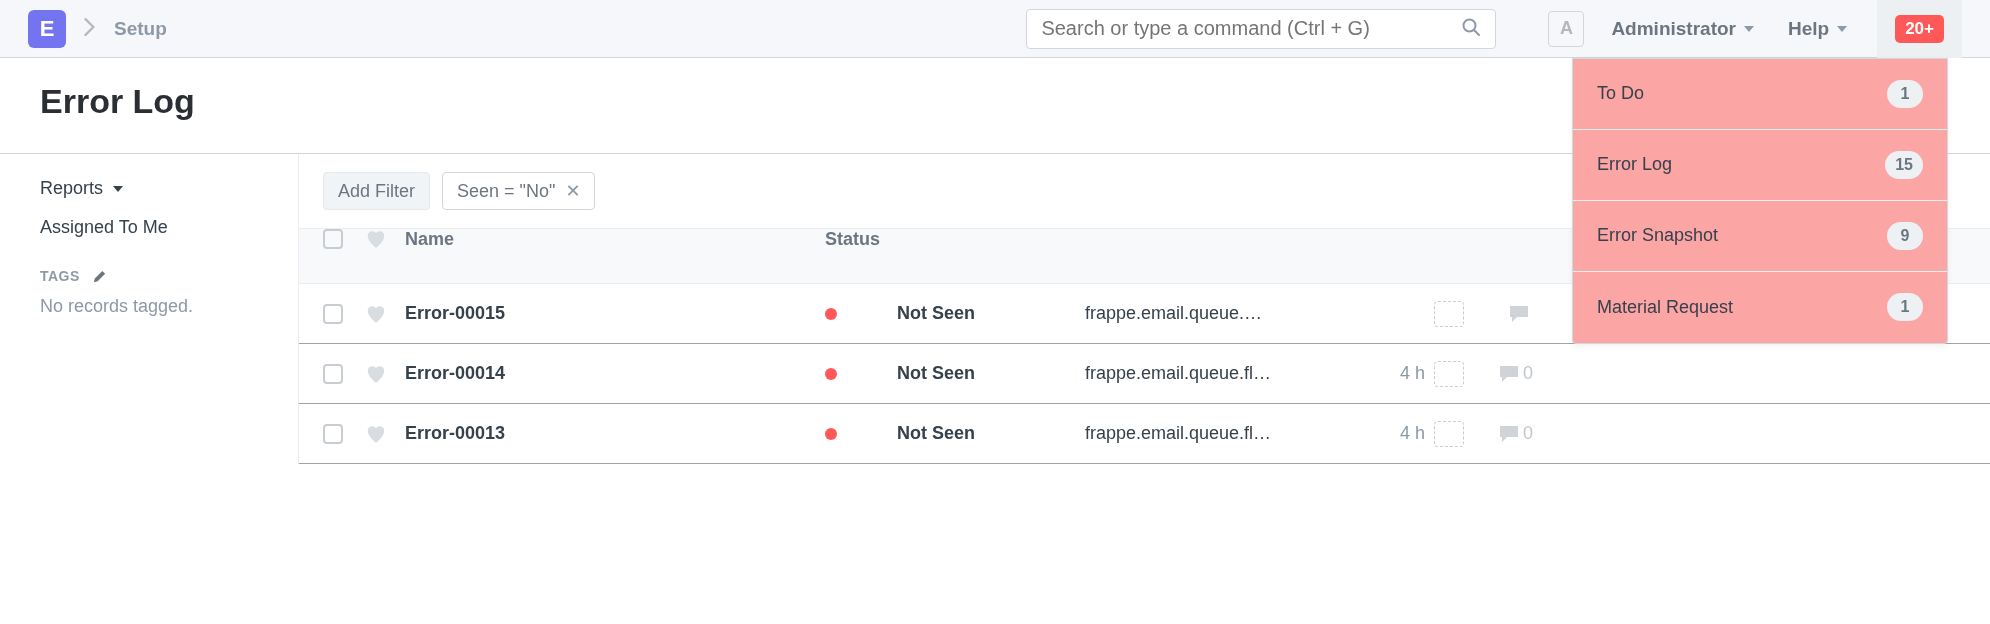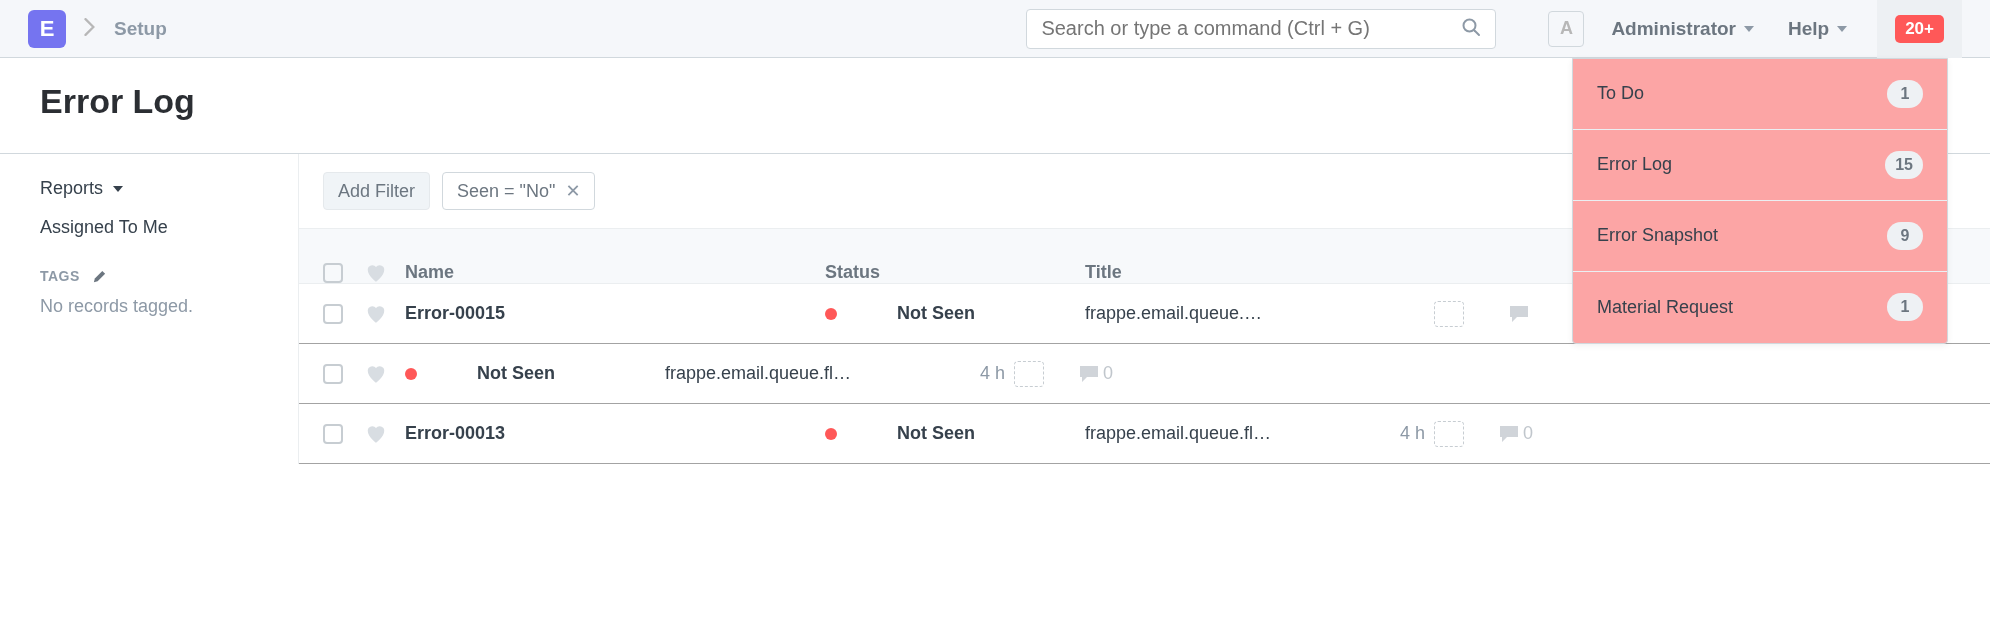--- a/index.html
+++ b/index.html
@@ -39,21 +39,21 @@
   .sb-tags svg { margin-left: 12px; }
   .sb-empty { font-size: 18px; color: #8d99a6; margin-top: 12px; }
   
   
   .main { flex: 1; }
   .filter-bar { padding: 18px 24px; display: flex; gap: 12px; }
   .pill { border: 1px solid #d1d8dd; border-radius: 4px; height: 38px; display: flex; align-items: center; padding: 0 14px; font-size: 18px; color: #6c7680; background: #fff; }
   .pill.gray { background: #f0f4f7; border-color: #e5e9ec; }
   .pill .close { margin-left: 10px; font-size: 18px; color: #8d99a6; cursor: pointer; }
   
-  .list-head { height: 56px; background: #f7f9fb; border-top: 1px solid #ebeef0; border-bottom: 1px solid #ebeef0; display: flex; align-items: flex-end; padding: 0 24px; font-size: 18px; font-weight: 600; color: #6c7680; }
+  .list-head { height: 56px; background: #f7f9fb; border-top: 1px solid #ebeef0; border-bottom: 1px solid #ebeef0; display: flex; align-items: flex-start; padding: 0 24px; font-size: 18px; font-weight: 600; color: #6c7680; }
   .col-check { width: 42px; display:flex; align-items:center; }
   .col-heart { width: 40px; display:flex; align-items:center; }
   .col-name { flex: 0 0 420px; }
   .col-status { flex: 0 0 260px; display:flex; align-items:center; }
   .col-title { flex: 0 0 270px; overflow:hidden; text-overflow: ellipsis; white-space: nowrap; }
   .col-time { flex: 0 0 70px; text-align: right; color:#8d99a6; }
   .col-tags { flex: 0 0 48px; display:flex; justify-content:center;}
   .col-cmt { flex: 0 0 60px; display:flex; align-items:center; justify-content:flex-end; color:#c0c6cc;}
   
   .list-row { height: 60px; border-bottom: 1px solid #a3a3a3; display: flex; align-items: center; padding: 0 24px; font-size: 18px; }
@@ -162,21 +162,20 @@
       <div class="col-check">
           <div class="checkbox"></div>
         </div>
       <div class="col-heart">
         <svg class="heart" width="22" height="20" viewBox="0 0 24 21">
             <path d="M12 20s-9-6-9-13a5 5 0 019-3 5 5 0 019 3c0 7-9 13-9 13z" fill="#d8dde2"></path>
           </svg>
       </div>
       <div class="col-name">Name</div>
       <div class="col-status">Status</div>
-      <div class="col-title">Title</div>
       <div class="col-time"></div>
       <div class="col-tags"></div>
       <div class="col-cmt"></div>
     </div>
 
     <div class="list-row">
       <div class="col-check">
           <div class="checkbox"></div>
         </div>
       <div class="col-heart">
@@ -204,20 +203,21 @@
 
     <div class="list-row">
       <div class="col-check">
           <div class="checkbox"></div>
         </div>
       <div class="col-heart">
           <svg class="heart" width="22" height="20" viewBox="0 0 24 21">
             <path d="M12 20s-9-6-9-13a5 5 0 019-3 5 5 0 019 3c0 7-9 13-9 13z" fill="#d8dde2"></path>
           </svg>
         </div>
+      <div class="col-name row-name">Error-00014</div>
       <div class="col-status">
           <span class="status-dot"></span>
           <span class="row-status">Not Seen</span>
         </div>
       <div class="col-title row-title">frappe.email.queue.fl…</div>
       <div class="col-time">4 h</div>
       <div class="col-tags">
           <div class="dashed-box"></div>
         </div>
       <div class="col-cmt">

